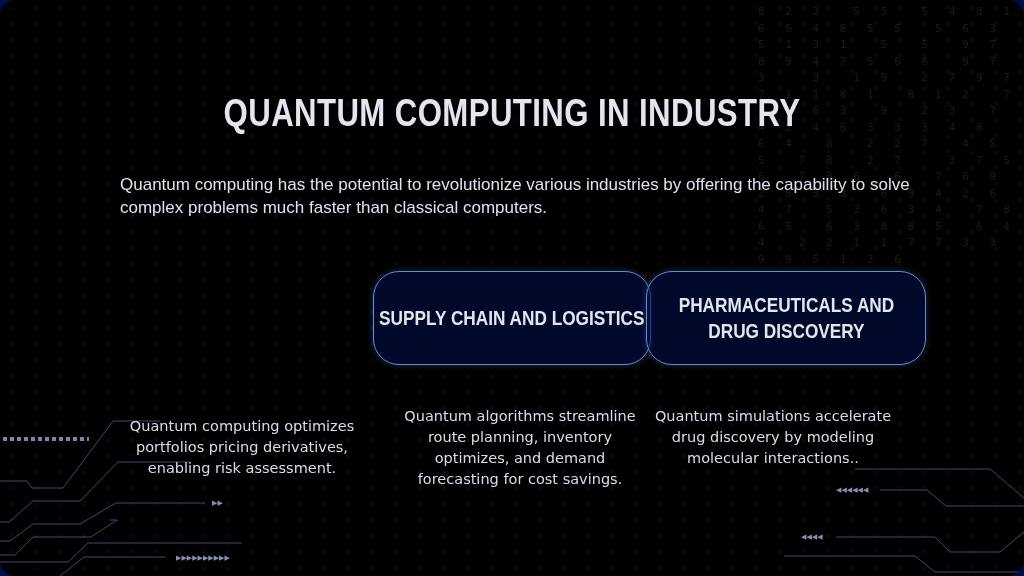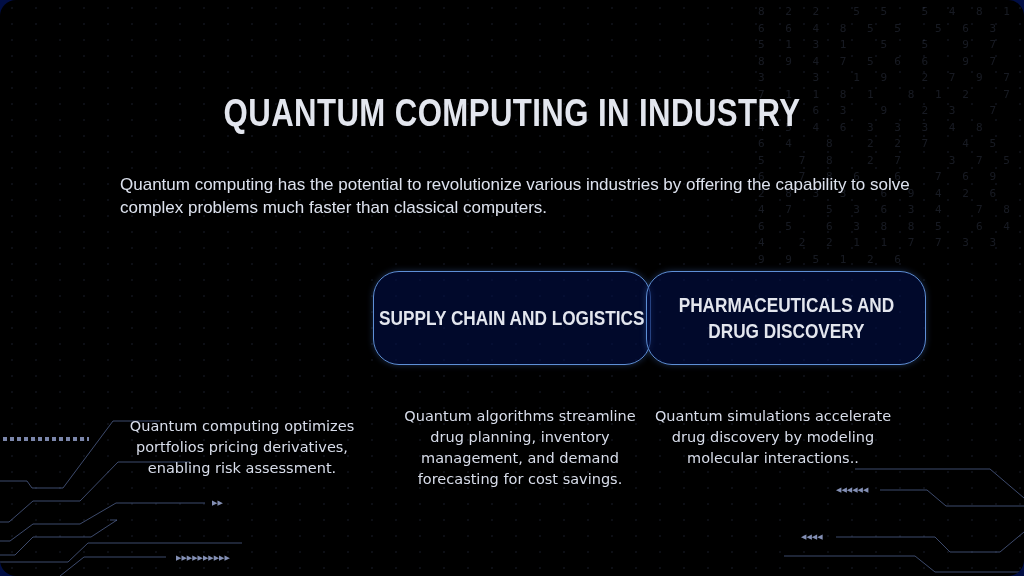--- a/index.html
+++ b/index.html
@@ -107,15 +107,15 @@
     <div class="card-label">SUPPLY CHAIN AND LOGISTICS</div>
   </div>
   <div class="card" style="left:646px; width:278px;">
     <div class="card-label">
       <div>PHARMACEUTICALS AND</div>
       <div>DRUG DISCOVERY</div>
     </div>
   </div>
 
   <div class="desc" style="left:124px; width:236px;margin-top:10px;">Quantum computing optimizes portfolios pricing derivatives, enabling risk assessment.</div>
-  <div class="desc" style="left:395px; width:250px;">Quantum algorithms streamline drug planning, inventory management, and demand forecasting for cost savings.</div>
+  <div class="desc" style="left:395px; width:250px;">Quantum algorithms streamline route planning, inventory optimizes, and demand forecasting for cost savings.</div>
   <div class="desc" style="left:644px; width:258px;">Quantum simulations accelerate drug discovery by modeling molecular interactions..</div>
 </div>
 
 </body></html>

